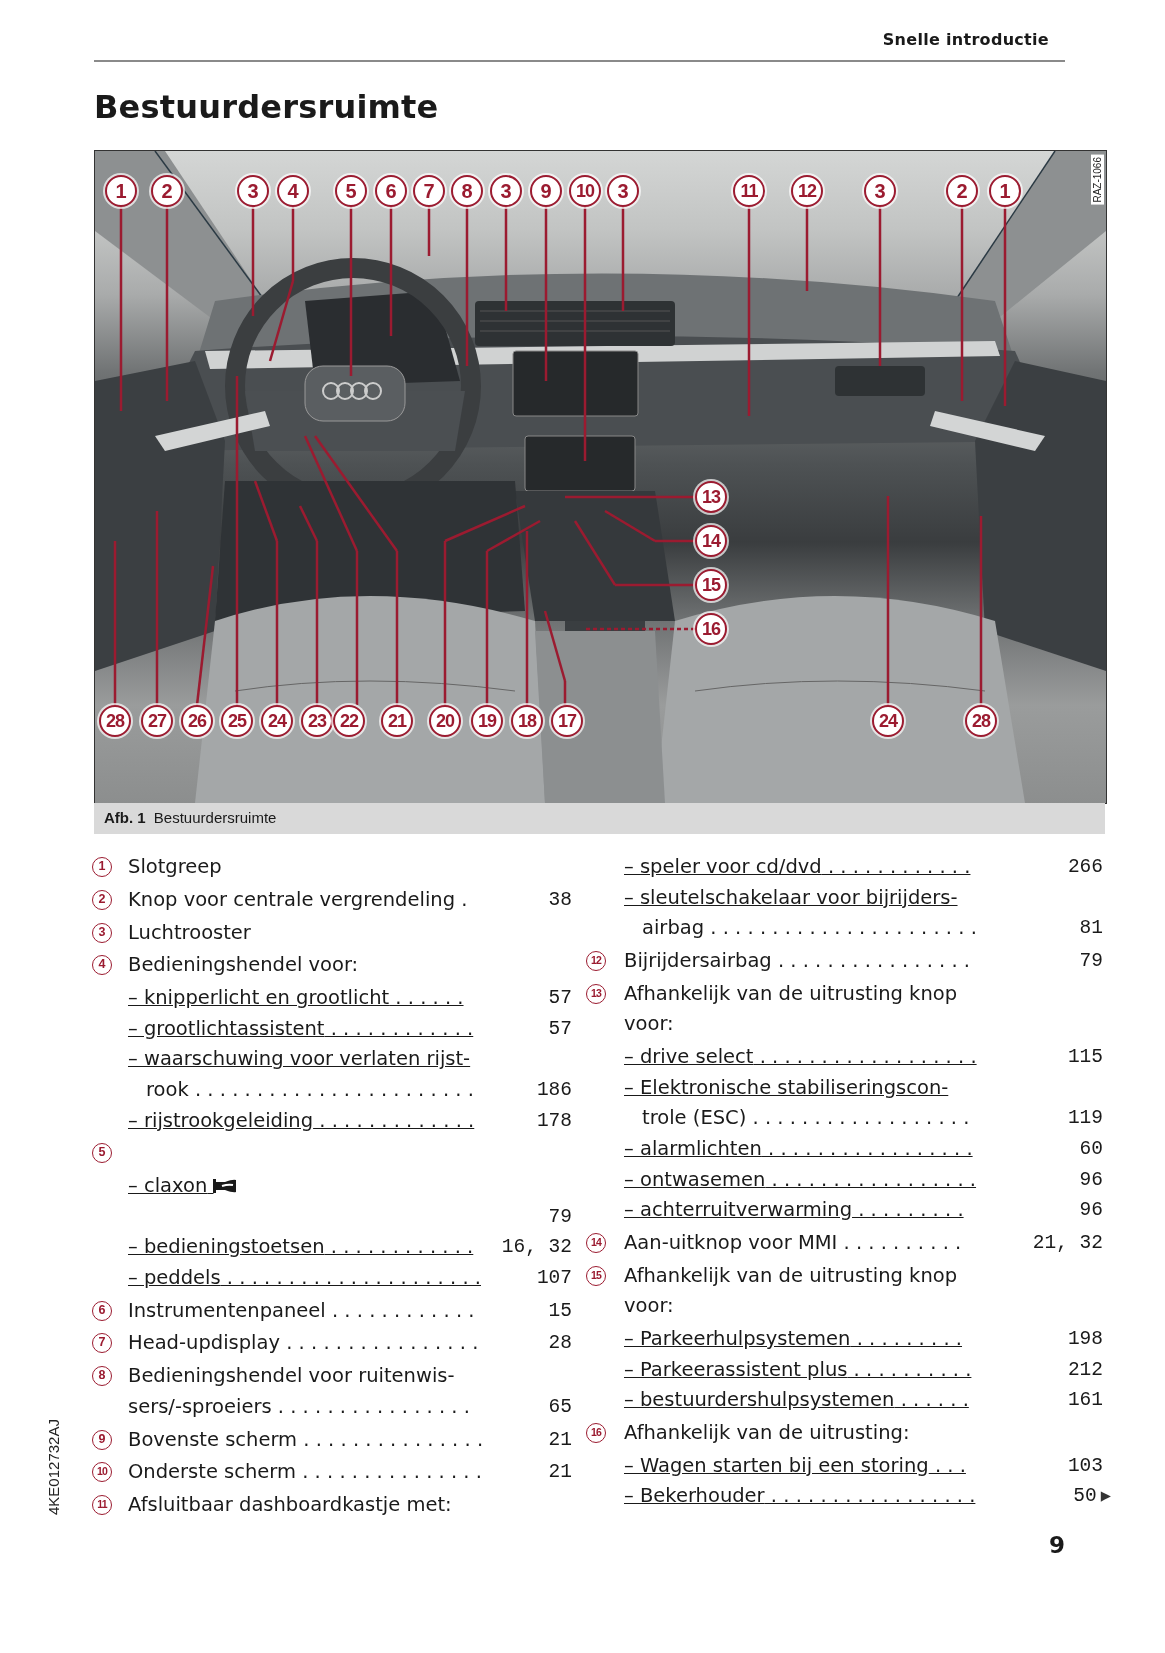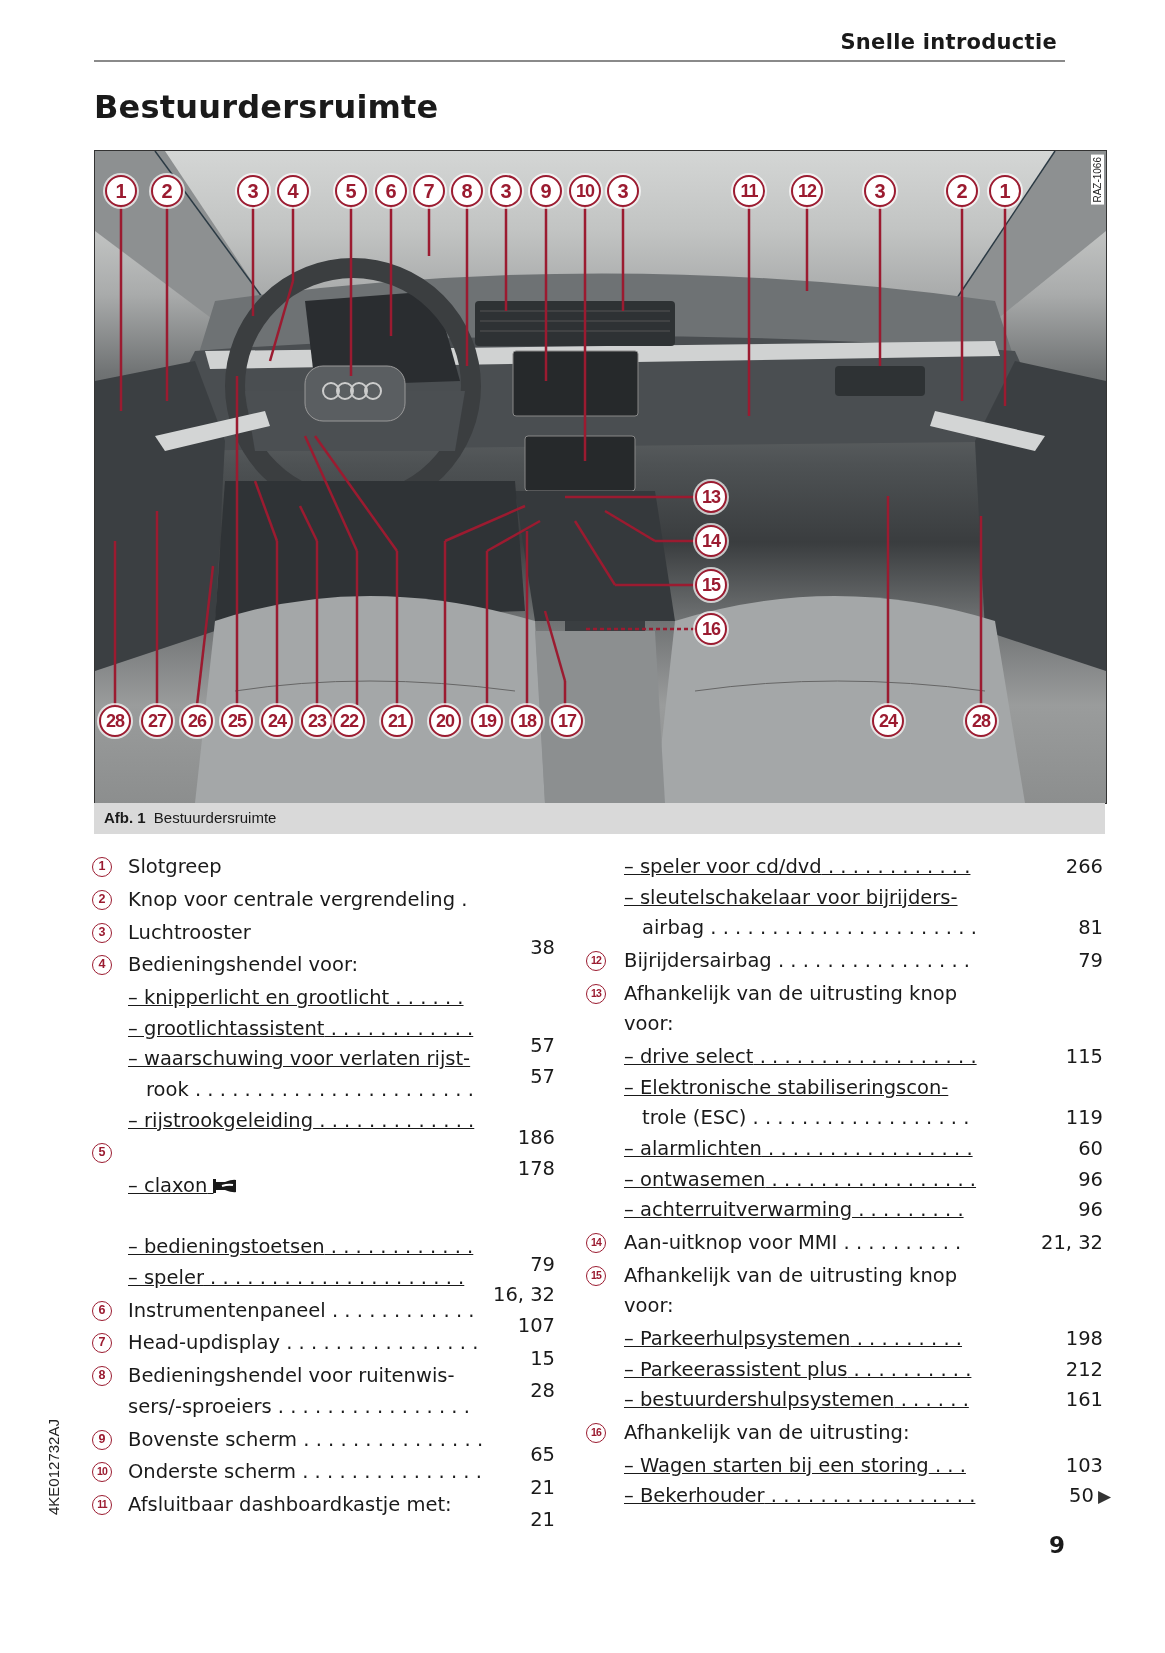--- a/index.html
+++ b/index.html
@@ -1,22 +1,22 @@
 <!DOCTYPE html>
 <html><head>
 <meta charset="utf-8">
 <style>
   html, body { margin: 0; padding: 0; background: #ffffff; }
   body {
     width: 1165px; height: 1653px; position: relative; overflow: hidden;
     font-family: "DejaVu Sans", "Liberation Sans", sans-serif; color: #1a1a1a;
   }
   .running-head {
-    position: absolute; right: 108px; top: 30px;
-    font-size: 21px; font-weight: bold; letter-spacing: 0.3px; text-align: right;
+    position: absolute; right: 116px; top: 30px;
+    font-size: 16px; font-weight: bold; letter-spacing: 0.3px; text-align: right;
   }
   .head-rule {
     position: absolute; left: 94px; right: 100px; top: 60px; height: 2px; background: #8a8a8a;
   }
   .page-title {
     position: absolute; left: 94px; top: 88px; font-size: 32px; font-weight: bold; letter-spacing: 0.2px;
   }
   
   .figure {
     position: absolute; left: 94px; top: 150px; width: 1011px; height: 652px;
@@ -54,22 +54,22 @@
     position: absolute; left: 0; top: 5px; width: 20px; height: 20px; border-radius: 50%;
     border: 1.6px solid #9b1b30; color: #9b1b30; box-sizing: border-box;
     font-size: 12.5px; line-height: 17px; text-align: center; font-weight: bold;
     font-family: "Liberation Sans", sans-serif;
   }
   .num.two { font-size: 10.5px; letter-spacing: -0.8px; }
   .txt { position: absolute; left: 36px; }
   .sub { position: absolute; left: 36px; text-decoration: underline; }
   .cont { position: absolute; left: 54px; }
   .dots { color: #1a1a1a; letter-spacing: 0; }
-  .page { position: absolute; right: 0; }
-  .col-left .page { right: 22px; margin-top: 48px; }
+  .page { position: absolute; right: 0; font-family: Liberation Mono, monospace; }
+  .col-left .page { right: 5px; }
   .col-right .page { right: 2px; }
   .arrow-next { color: #333; font-size: 17px; margin-left: 4px; }
   .side-code {
     position: absolute; left: 45px; top: 1395px; width: 20px; height: 120px;
     writing-mode: vertical-rl; transform: rotate(180deg); font-size: 15px;
     font-family: "Liberation Sans", sans-serif; color: #222;
   }
   .page-number {
     position: absolute; right: 100px; top: 1532px; font-size: 23px; font-weight: bold;
   }
@@ -278,21 +278,21 @@
         </svg></span>
     </div>
   <div class="row">
       <span class="page">79</span>
     </div>
   <div class="row">
       <span class="sub"><span>– bedieningstoetsen</span><span class="dots"> . . . . . . . . . . . .</span></span>
       <span class="page">16, 32</span>
     </div>
   <div class="row">
-      <span class="sub"><span>– speler</span><span class="dots"> . . . . . . . . . . . . . . . . . . . . .</span></span>
+      <span class="sub"><span>– peddels</span><span class="dots"> . . . . . . . . . . . . . . . . . . . . .</span></span>
       <span class="page">107</span>
     </div>
   <div class="row gap">
       <span class="num">6</span>
       <span class="txt"><span>Instrumentenpaneel</span><span class="dots"> . . . . . . . . . . . .</span></span>
       <span class="page">15</span>
     </div>
   <div class="row gap">
       <span class="num">7</span>
       <span class="txt"><span>Head-updisplay</span><span class="dots"> . . . . . . . . . . . . . . . .</span></span>

